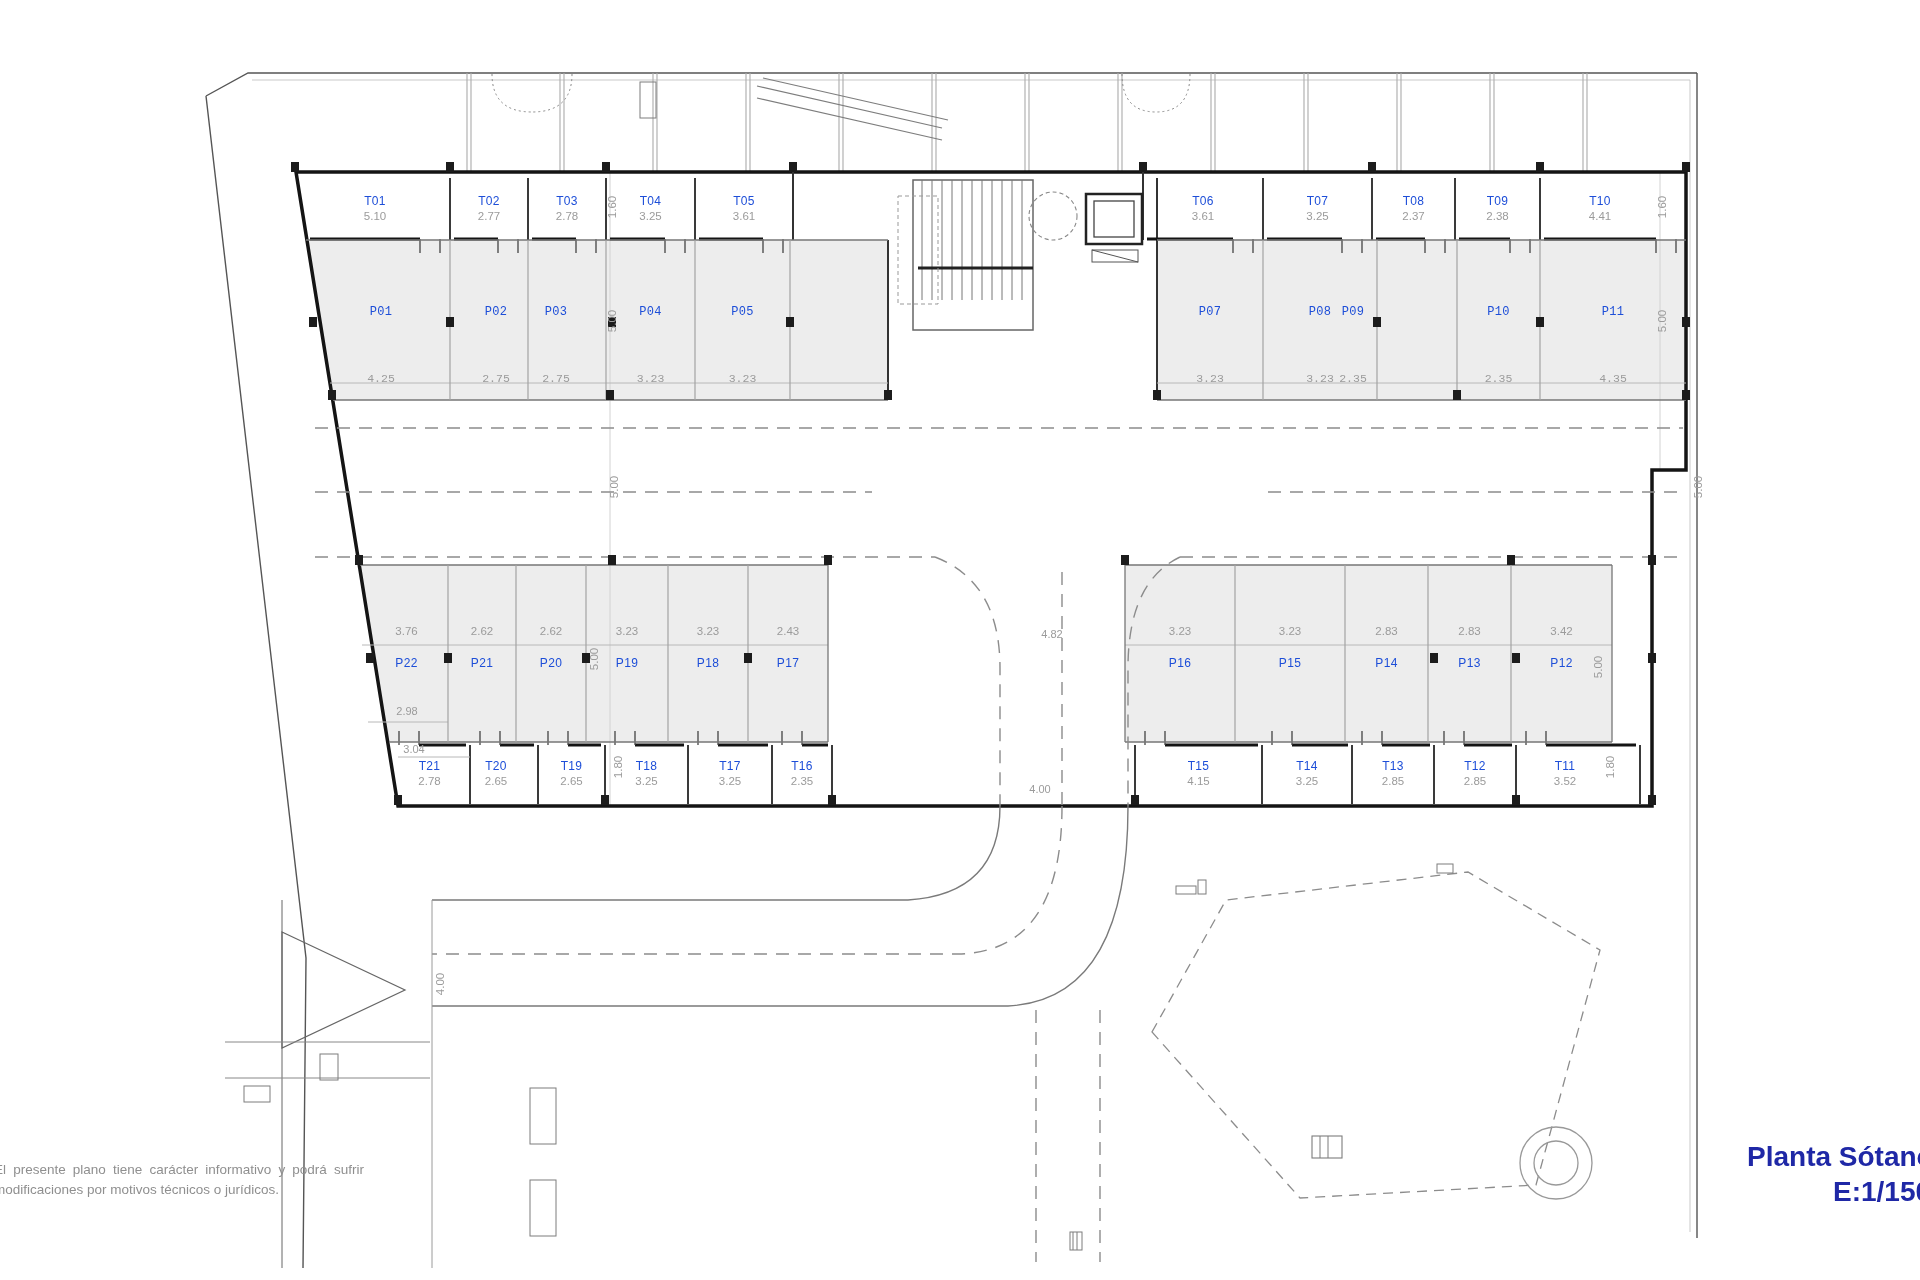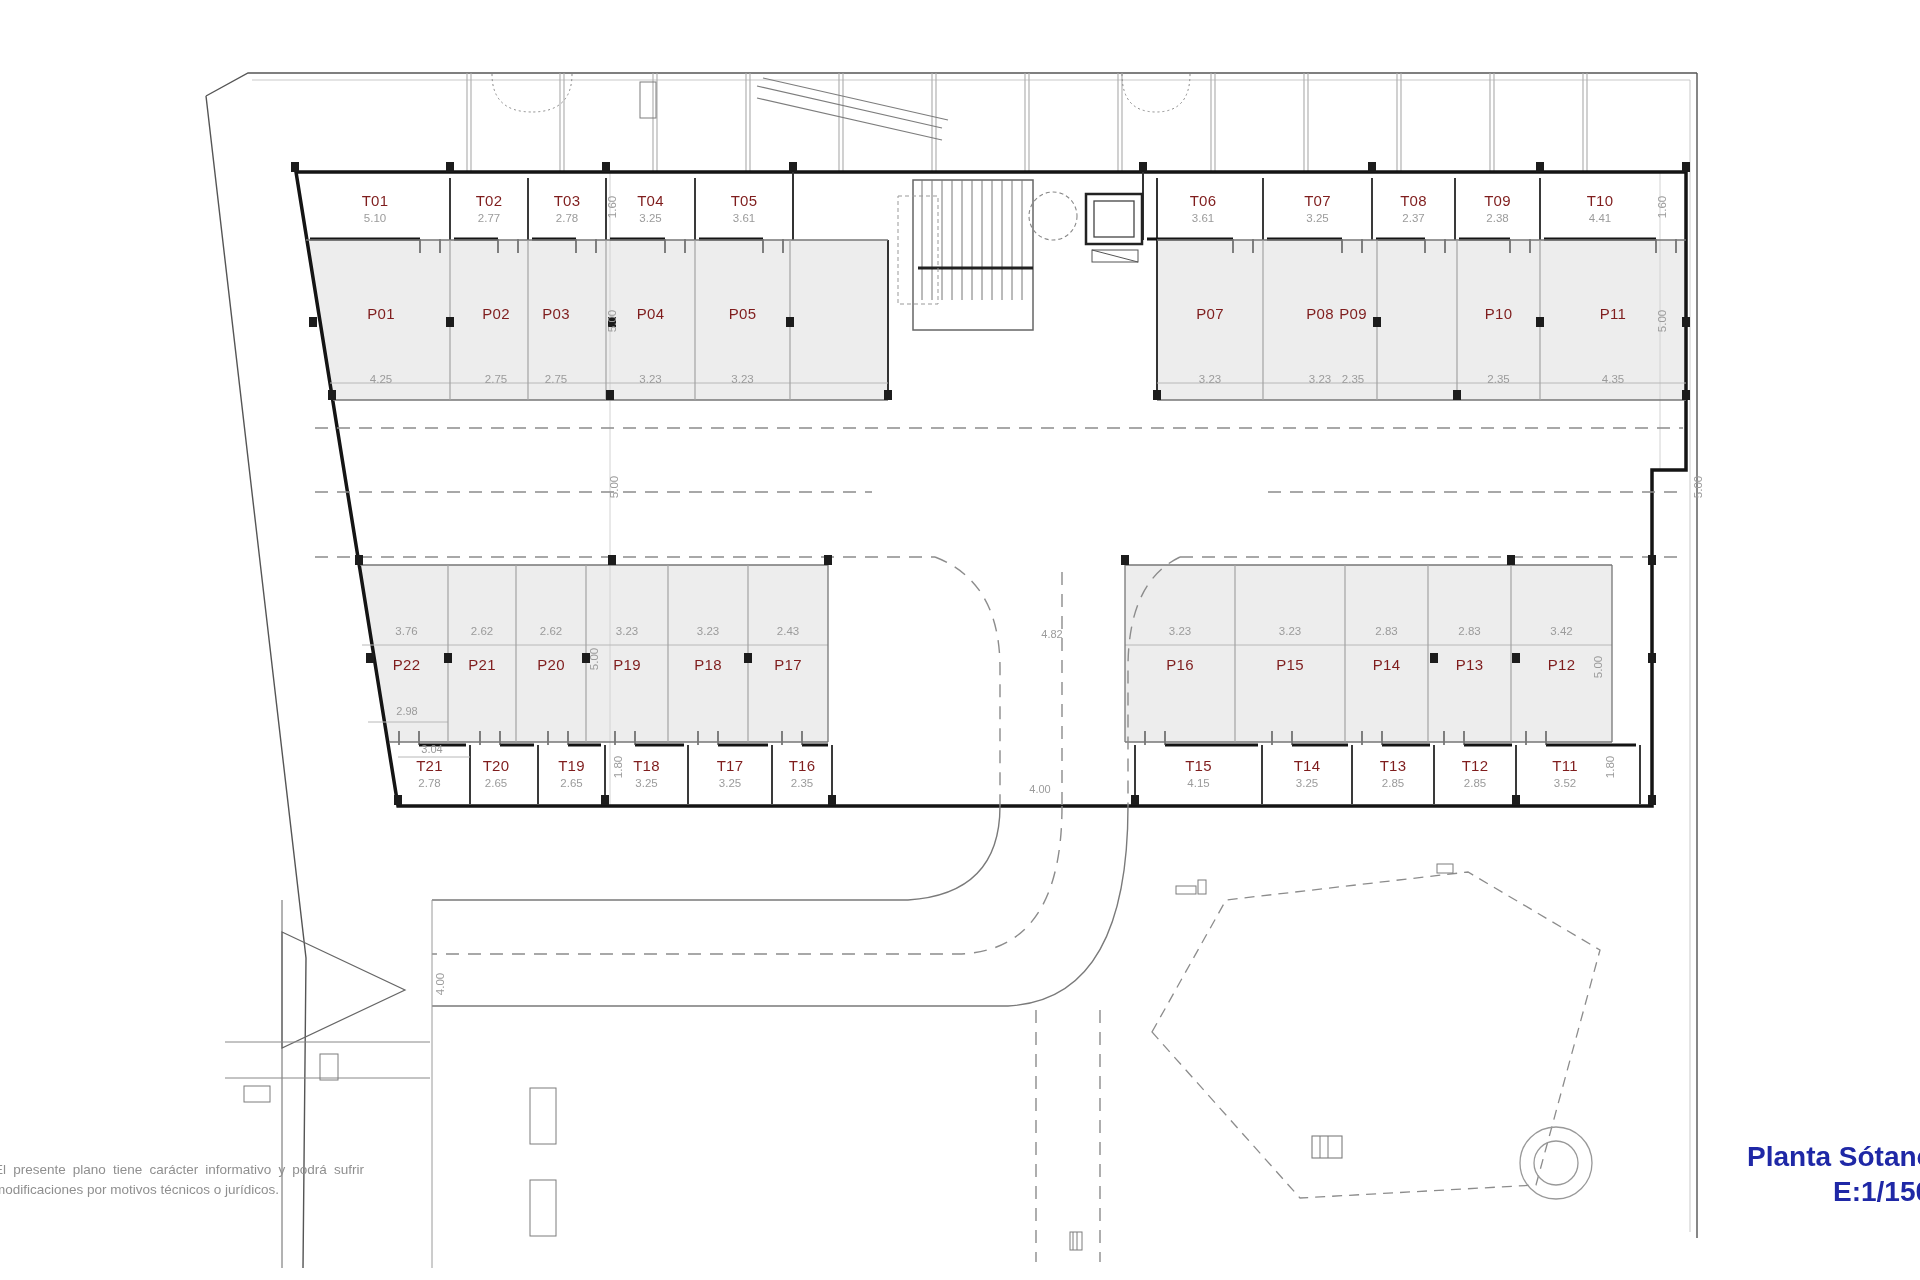--- a/index.html
+++ b/index.html
@@ -3,23 +3,23 @@
 <meta charset="utf-8">
 <style>
   html,body{margin:0;padding:0;background:#fff;}
   .canvas{position:relative;width:1920px;height:1280px;background:#ffffff;overflow:hidden;
           font-family:"Liberation Sans", sans-serif;}
   .canvas svg{position:absolute;left:0;top:0;}
   .room,.stall{position:absolute;display:flex;flex-direction:column;align-items:center;}
   .room{justify-content:center;}
   .rt{top:180px;height:58px;}
   .rb{top:745px;height:58px;}
-  .st{top:240px;height:160px;}
+  .st{top:240px;height:160px;font-family:Liberation Mono, monospace;}
   .sb{top:565px;height:177px;}
-  .lbl{color:#7f1d1d;font-size:15px;font-weight:500;letter-spacing:.3px;line-height:1.1;}
+  .lbl{color:#1d4ed8;font-size:12px;font-weight:500;letter-spacing:.3px;line-height:1.1;}
   .dim{color:#9b9b9b;font-size:11.5px;line-height:1.1;margin-top:2px;}
   .st .lbl{position:absolute;top:66px;left:0;right:0;text-align:center;}
   .st .dim{position:absolute;bottom:14px;left:0;right:0;text-align:center;}
   .sb .lbl{position:absolute;top:92px;left:0;right:0;text-align:center;}
   .sb .dim{position:absolute;top:58px;left:0;right:0;text-align:center;}
   .vdim{position:absolute;width:40px;text-align:center;color:#9b9b9b;font-size:11.5px;
         transform:rotate(-90deg);transform-origin:center;}
   .hdim{position:absolute;width:60px;text-align:center;color:#9b9b9b;font-size:11px;}
   .title1{position:absolute;left:1747px;top:1141px;font-size:28px;font-weight:bold;
           color:#1f28a6;white-space:nowrap;}
@@ -296,21 +296,21 @@
   <div class="vdim" style="left:1678px;top:481px">5.00</div>
   <div class="vdim" style="left:574px;top:653px">5.00</div>
   <div class="vdim" style="left:1578px;top:661px">5.00</div>
   <div class="vdim" style="left:598px;top:761px">1.80</div>
   <div class="vdim" style="left:1590px;top:761px">1.80</div>
   <div class="vdim" style="left:420px;top:978px">4.00</div>
 
   <div class="hdim" style="left:1022px;top:628px">4.82</div>
   <div class="hdim" style="left:1010px;top:783px">4.00</div>
   <div class="hdim" style="left:377px;top:705px">2.98</div>
-  <div class="hdim" style="left:402px;top:743px">3.04</div>
+  <div class="hdim" style="left:384px;top:743px">3.04</div>
 
   <div class="title1">Planta Sótano</div>
   <div class="title2">E:1/150</div>
 
   <div class="disc">
     <div class="l1">El presente plano tiene carácter informativo y podrá sufrir</div>
     <div class="l2">modificaciones por motivos técnicos o jurídicos.</div>
   </div>
 
 </div>

